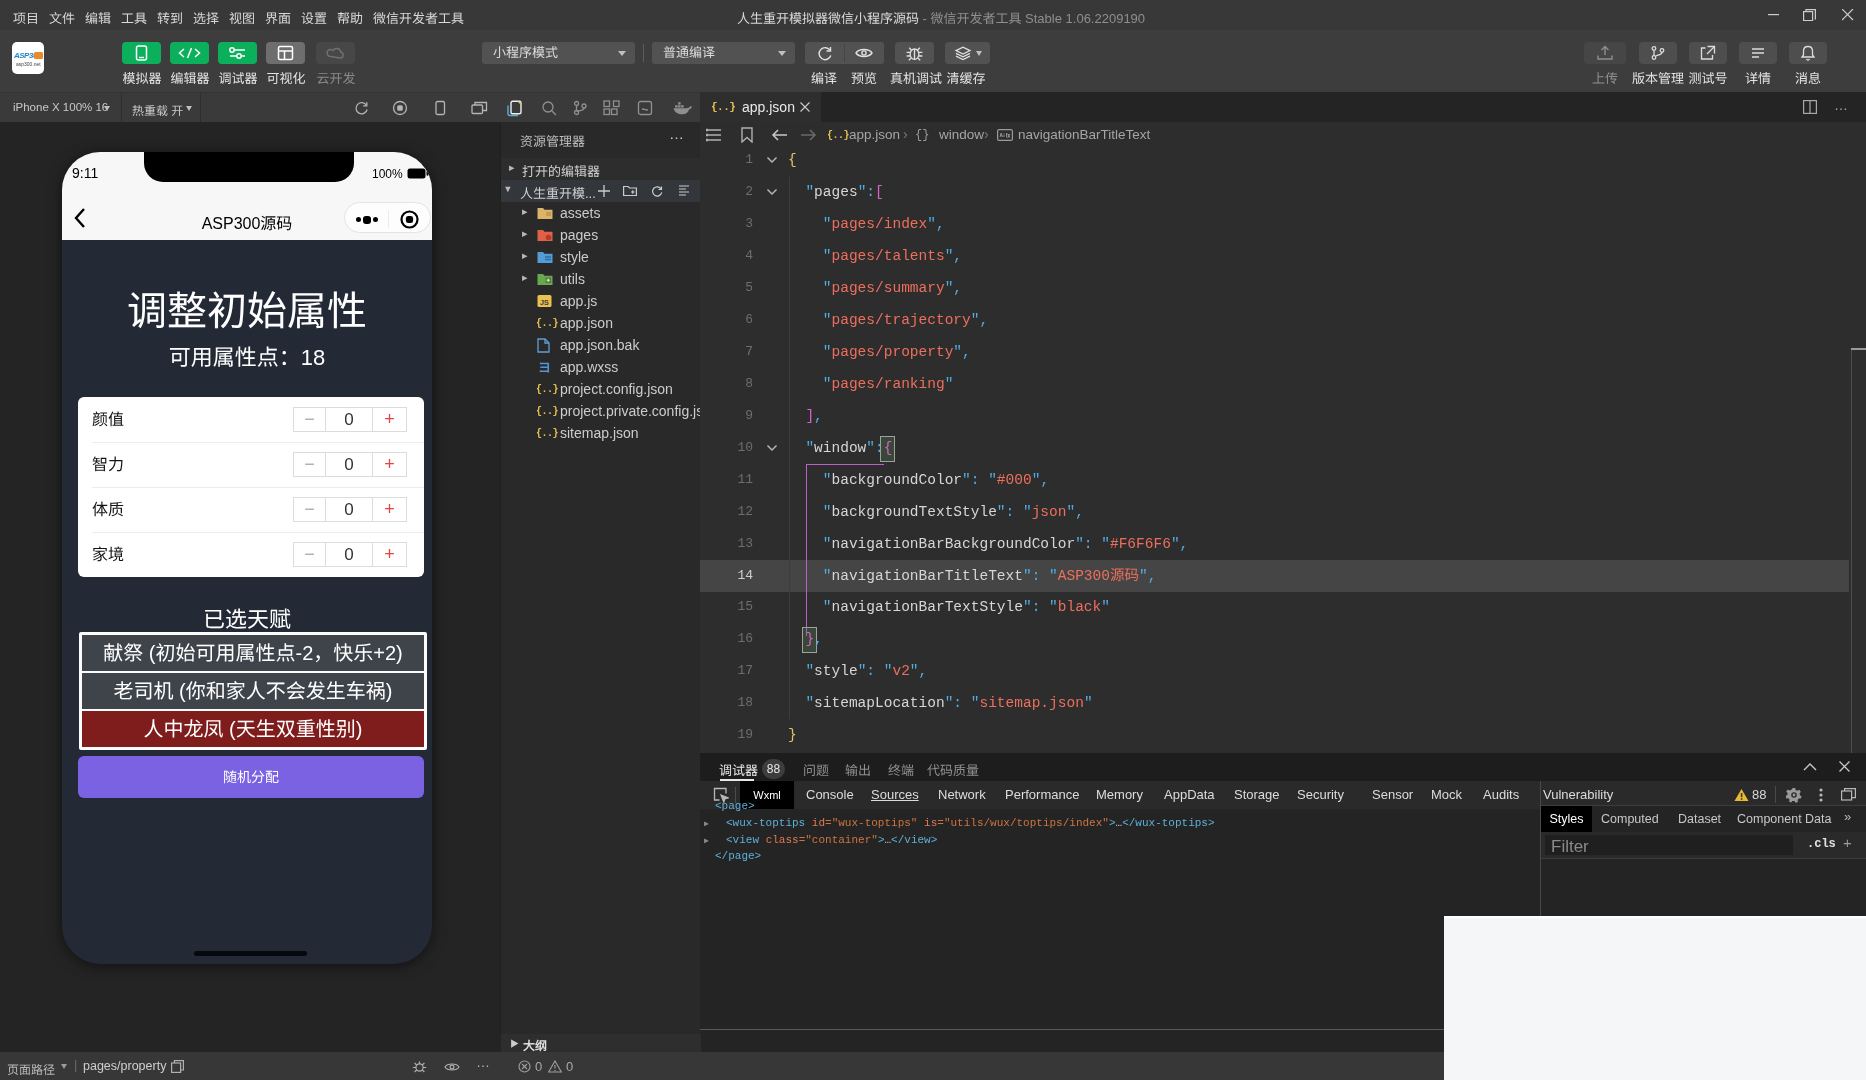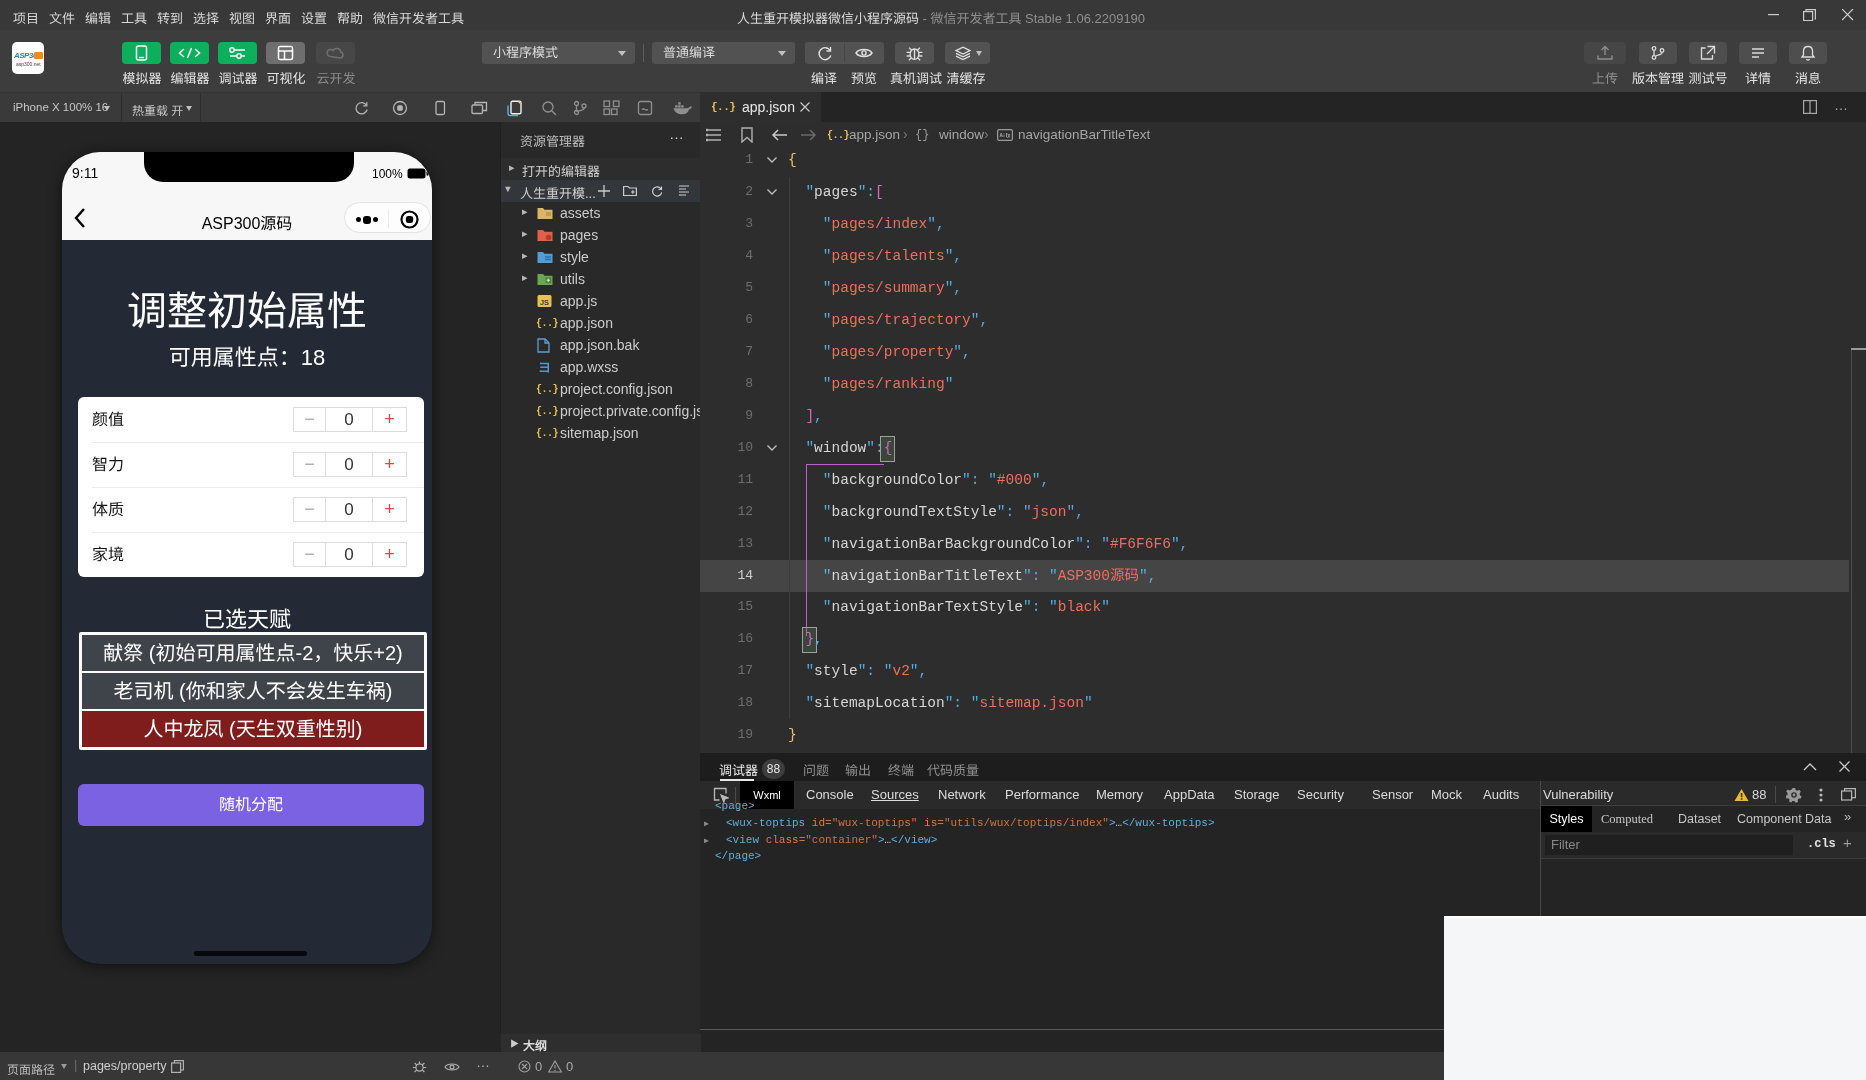--- a/index.html
+++ b/index.html
@@ -39,21 +39,21 @@
 
 
 .prow{left:0;width:346px;height:45px;}
 .plabel{position:absolute;left:14px;top:0;line-height:45px;font-size:16px;color:#141414;}
 .stepper{position:absolute;left:215px;top:10px;width:114px;height:25px;}
 .stepper .c{position:absolute;top:0;height:25px;border:1px solid #dcdcdc;text-align:center;}
 .stepper .minus{left:0;width:33px;line-height:22px;font-size:18px;color:#a8a8a8;}
 .stepper .val{left:32px;width:48px;line-height:24px;font-size:17px;color:#333;}
 .stepper .plus{left:79px;width:35px;line-height:23px;font-size:18px;color:#e64340;}
 .trow{width:342px;height:36px;line-height:36px;text-align:center;font-size:20px;color:#fff;}
-.bigbtn{left:16px;width:346px;height:42px;border-radius:6px;line-height:42px;text-align:center;font-size:16px;color:#fff;margin-top:28px;}
+.bigbtn{left:16px;width:346px;height:42px;border-radius:6px;line-height:42px;text-align:center;font-size:14px;color:#fff;}
 
 .chev{position:absolute;left:8px;top:3px;color:#b8b8b8;font-size:11px;}
 .frow{left:0;width:200px;height:22px;}
 .frow .chev{left:21px;}
 .ficon{position:absolute;left:36px;top:4px;}
 .fname{position:absolute;left:59px;top:3px;color:#cccccc;font-size:14px;white-space:nowrap;}
 .jsonic{position:absolute;left:35px;top:6px;color:#e8c14e;font-size:10px;font-weight:bold;font-family:"Liberation Mono",monospace;letter-spacing:-0.5px;}
 </style>
 </head>
 <body>
@@ -574,28 +574,28 @@
   <div class="abs" style="left:26px;top:20px;"><span class="wt">&lt;wux-toptips</span> <span class="wa">id</span><span class="wq">="</span><span class="wv">wux-toptips</span><span class="wq">"</span> <span class="wa">is</span><span class="wq">="</span><span class="wv">utils/wux/toptips/index</span><span class="wq">"</span><span class="wt">&gt;</span>…<span class="wt">&lt;/wux-toptips&gt;</span></div>
   <div class="abs" style="left:4px;top:37px;"><span class="wexp">▶</span></div>
   <div class="abs" style="left:26px;top:37px;"><span class="wt">&lt;view</span> <span class="wa">class</span><span class="wq">="</span><span class="wv">container</span><span class="wq">"</span><span class="wt">&gt;</span>…<span class="wt">&lt;/view&gt;</span></div>
   <div class="abs" style="left:15px;top:53px;"><span class="wt">&lt;/page&gt;</span></div>
 </div>
 
 <div class="abs" style="left:840px;top:28px;width:1px;height:248px;background:#484848;"></div>
 <div class="abs" style="left:841px;top:52px;width:325px;height:1px;background:#3d3d3d;"></div>
       <div class="abs" style="left:841px;top:53px;width:325px;height:26px;background:#242424;">
   <div class="abs" style="left:0;top:0;width:51px;height:26px;background:#000;color:#fff;font-size:12.5px;text-align:center;line-height:26px;">Styles</div>
-  <span class="abs stab" style="left:60px;font-family:Liberation Serif, serif;">Computed</span>
+  <span class="abs stab" style="left:60px;">Computed</span>
   <span class="abs stab" style="left:137px;">Dataset</span>
   <span class="abs stab" style="left:196px;">Component Data</span>
   <span class="abs" style="left:303px;top:3px;color:#b8b8b8;font-size:13px;">»</span>
 </div>
 <div class="abs" style="left:841px;top:79px;width:325px;height:27px;background:#2a2a2a;border-bottom:1px solid #3d3d3d;">
   <span class="abs" style="left:4px;top:3px;width:248px;height:20px;background:#1f1f1f;"></span>
-  <span class="abs" style="left:10px;top:5px;color:#8a8a8a;font-size:13px;">Filter</span>
+  <span class="abs" style="left:10px;top:5px;color:#8a8a8a;font-size:17px;">Filter</span>
   <span class="abs mono" style="left:266px;top:5px;color:#e0e0e0;font-size:12px;font-weight:bold;">.cls</span>
   <span class="abs" style="left:302px;top:2px;color:#9a9a9a;font-size:15px;">+</span>
 </div>
 <div class="abs" style="left:0;top:276px;width:749px;height:1px;background:#5a5a5a;"></div>
 </div>
 <div class="abs" id="outlinerow">
       <span style="position:absolute;left:9px;top:3px;font-size:9px;color:#cccccc;">▶</span>
       <span style="position:absolute;left:22px;top:2px;font-weight:bold;">大纲</span>
     </div>
 <div class="abs" id="statusbar">

